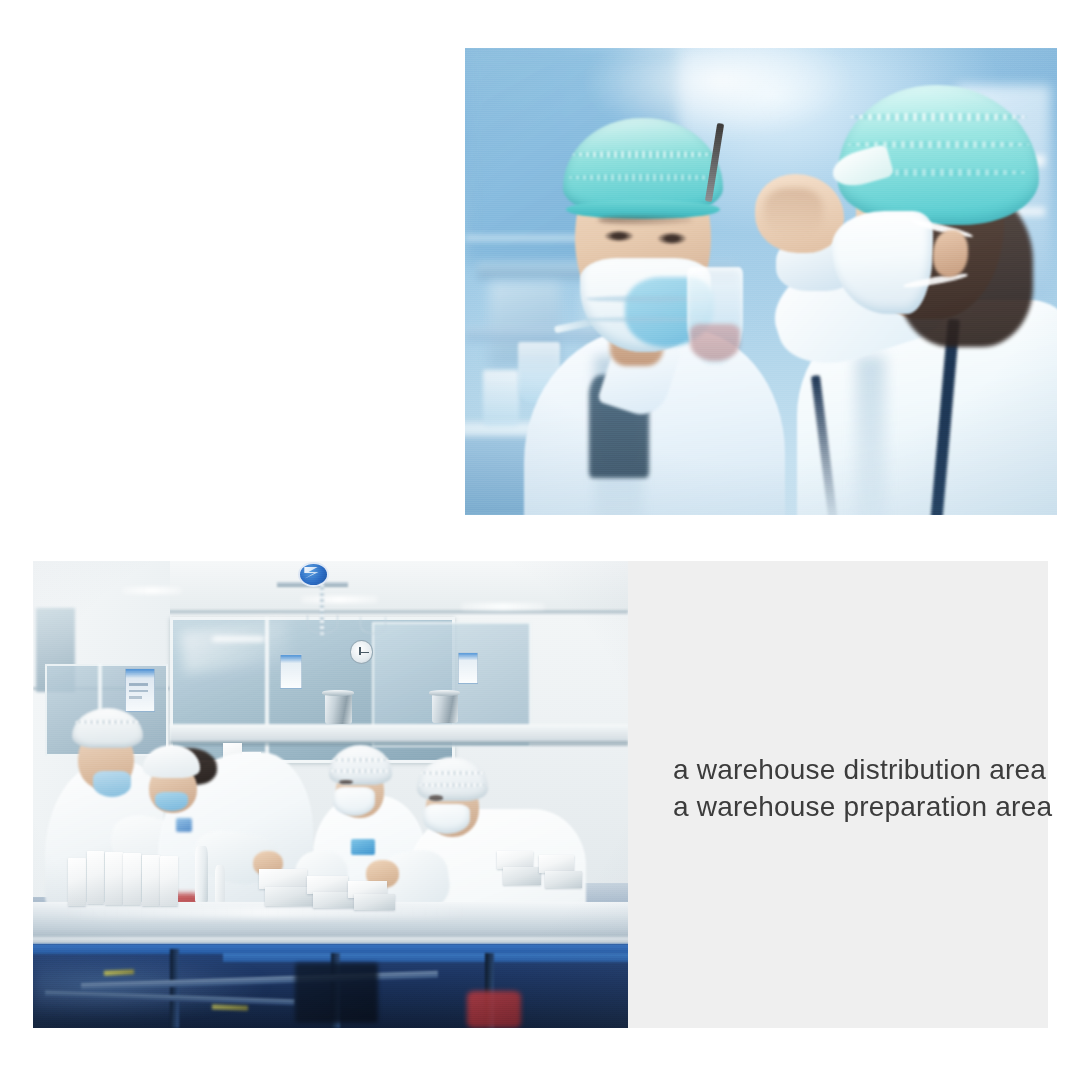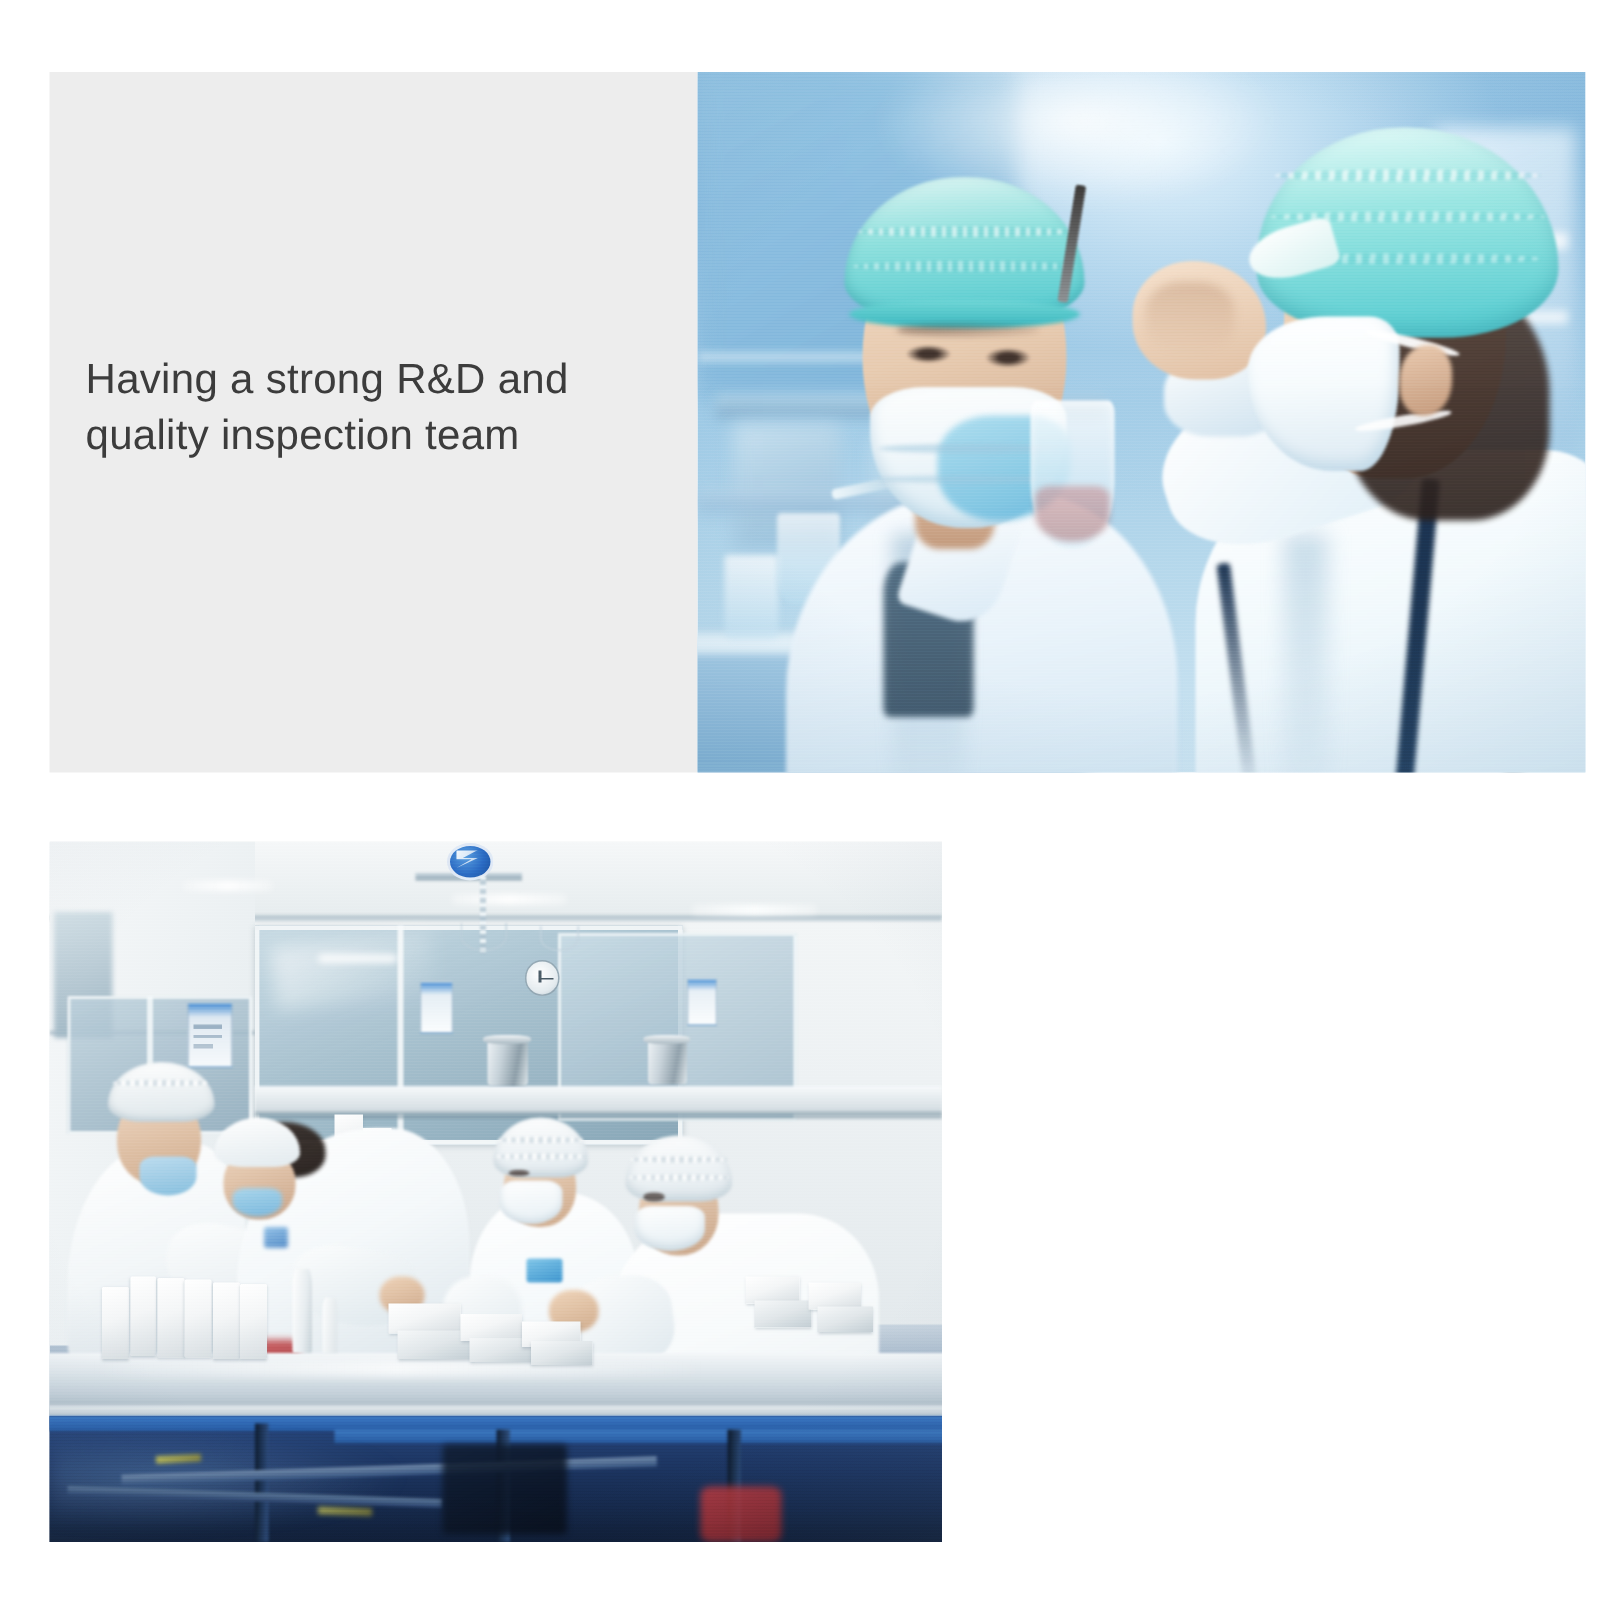--- a/index.html
+++ b/index.html
@@ -974,24 +974,20 @@
     mix-blend-mode: overlay;
   }
 </style>
 </head>
 <body>
 
 <div class="page">
 
   <section class="panel-top">
 
-    <div class="caption-pane">
-      <div class="caption-block caption-top">Having a strong R&amp;D and
-quality inspection team</div>
-    </div>
 
     <div class="photo-pane">
       <div class="lab-photo">
 
         <div class="lb-wallpanel"></div>
         <div class="lb-wallseam"></div>
         <div class="lb-topglow"></div>
         <div class="lb-rightrack"></div>
         <div class="lb-rackbar"></div>
         <div class="lb-rackbar2"></div>
@@ -1197,16 +1193,20 @@
         <div class="wh-yellowtape"></div>
         <div class="wh-yellowtape2"></div>
         <div class="wh-darkbox"></div>
         <div class="w4-red"></div>
 
         <div class="wh-overlay"></div>
         <div class="wh-grain"></div>
       </div>
     </div>
 
+    <div class="caption-pane">
+      <div class="caption-block caption-bottom">a warehouse distribution area
+a warehouse preparation area</div>
+    </div>
 
   </section>
 
 </div>
 
 </body></html>

